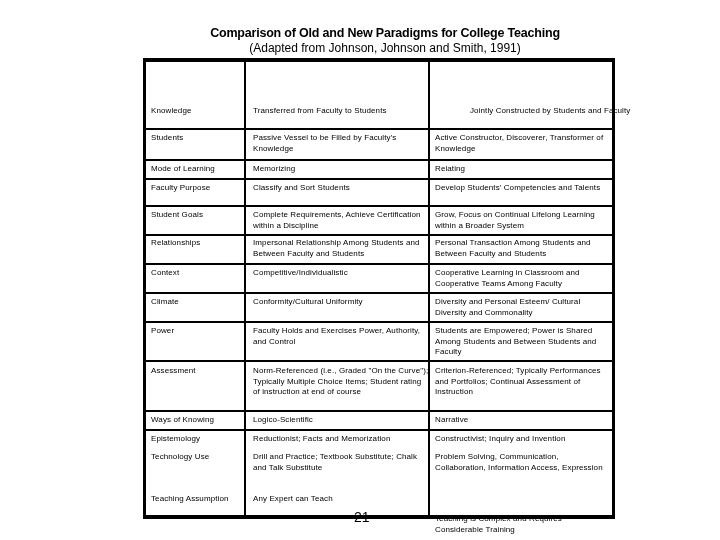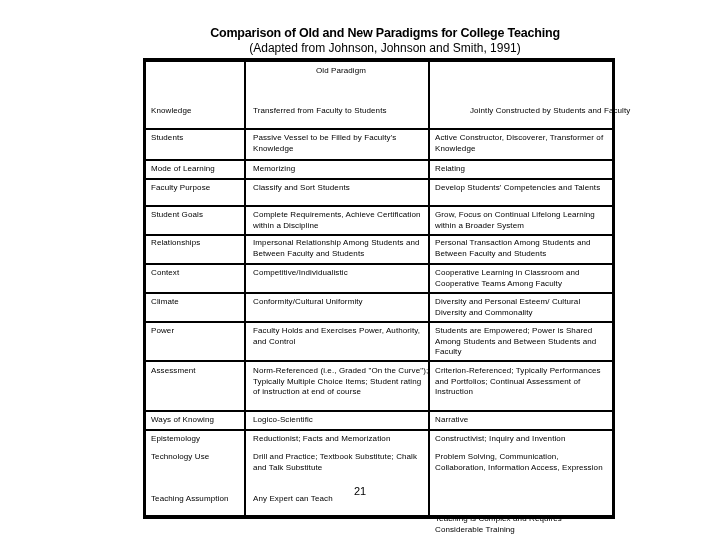--- a/index.html
+++ b/index.html
@@ -23,35 +23,34 @@
     .vline { position: absolute; top: 0; bottom: 0; width: 2px; background: #000; }
     .hline { position: absolute; left: 0; right: 0; height: 2px; background: #000; }
     .cell {
       position: absolute; font-size: 8px; line-height: 10.7px; letter-spacing: 0.1px;
     }
     .c0 { left: 5px; width: 90px; }
     .c1 { left: 107px; width: 176px; }
     .c2 { left: 289px; width: 172px; }
     .hdr { text-align: center; }
     .pagenum {
-      position: absolute; left: 354px; top: 485px; font-size: 11px;
+      position: absolute; left: 354px; top: 509px; font-size: 14px;
     }
   </style>
 </head>
 <body>
 
 <div class="title">Comparison of Old and New Paradigms for College Teaching</div>
 <div class="subtitle">(Adapted from Johnson, Johnson and Smith, 1991)</div>
 
 <div class="tbl">
   <div class="vline" style="left:98px"></div>
   <div class="vline" style="left:282px"></div>
 
   <div class="cell c0 hdr" style="top:4px"></div>
-  <div class="cell c1 hdr" style="top:4px">Old Paradigm</div>
 
   <div id="rows">
       <div>
         <div class="cell c0" style="top: 44px;">Knowledge</div>
         <div class="cell c1" style="top: 44px;">Transferred from Faculty to Students</div>
         <div class="cell c2" style="top: 44px; margin-left: 35px;">Jointly Constructed by Students and Faculty</div>
       </div>
       <div>
         <div class="cell c0" style="top: 71px;">Students</div>
         <div class="cell c1" style="top: 71px;">Passive Vessel to be Filled by Faculty's Knowledge</div>

